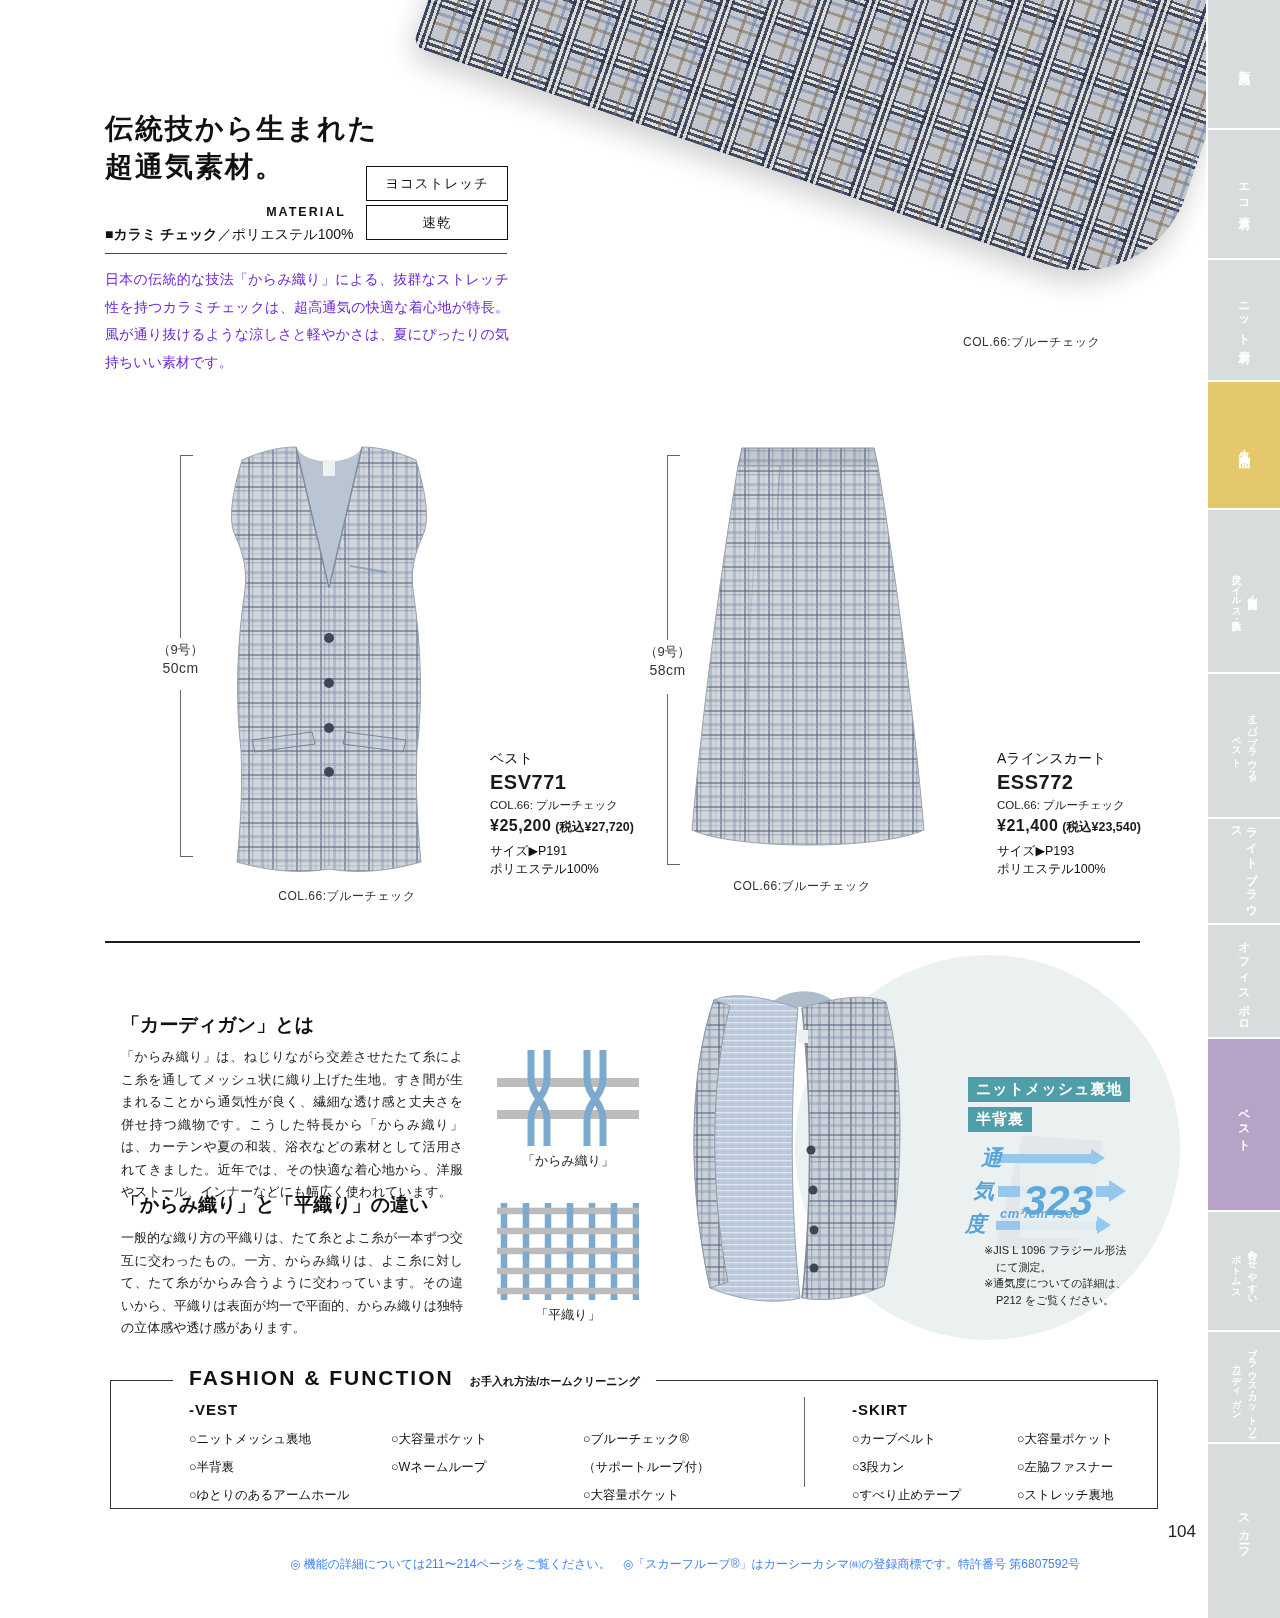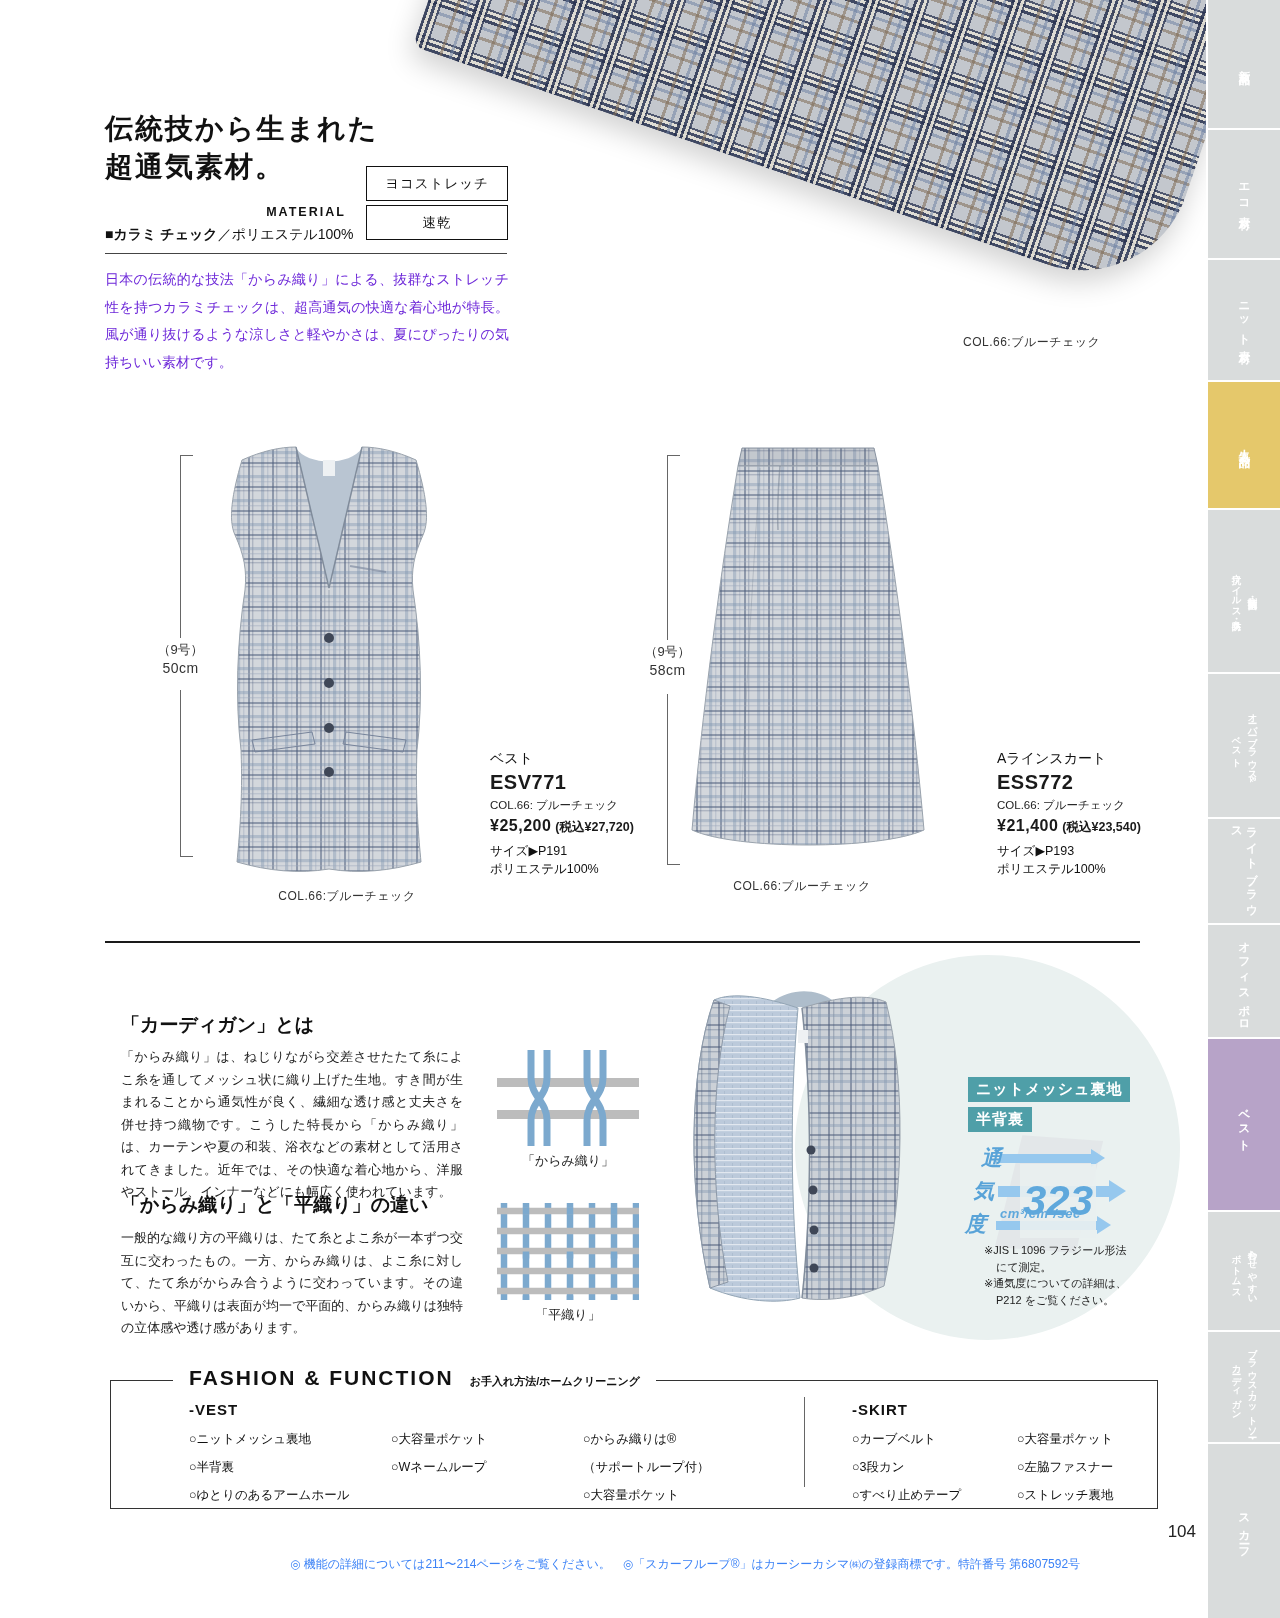--- a/index.html
+++ b/index.html
@@ -302,21 +302,21 @@
     <div class="abs ff-col" style="left:78px;top:44px">
       <div>○ニットメッシュ裏地</div>
       <div>○半背裏</div>
       <div>○ゆとりのあるアームホール</div>
     </div>
     <div class="abs ff-col" style="left:280px;top:44px">
       <div>○大容量ポケット</div>
       <div>○Wネームループ</div>
     </div>
     <div class="abs ff-col" style="left:472px;top:44px">
-      <div>○からみ織りは®</div>
+      <div>○ブルーチェック®</div>
       <div>（サポートループ付）</div>
       <div>○大容量ポケット</div>
     </div>
     <div class="abs ff-div" style="left:693px;top:16px;height:90px"></div>
     <div class="abs ff-h" style="left:741px;top:20px">-SKIRT</div>
     <div class="abs ff-col" style="left:741px;top:44px">
       <div>○カーブベルト</div>
       <div>○3段カン</div>
       <div>○すべり止めテープ</div>
     </div>

